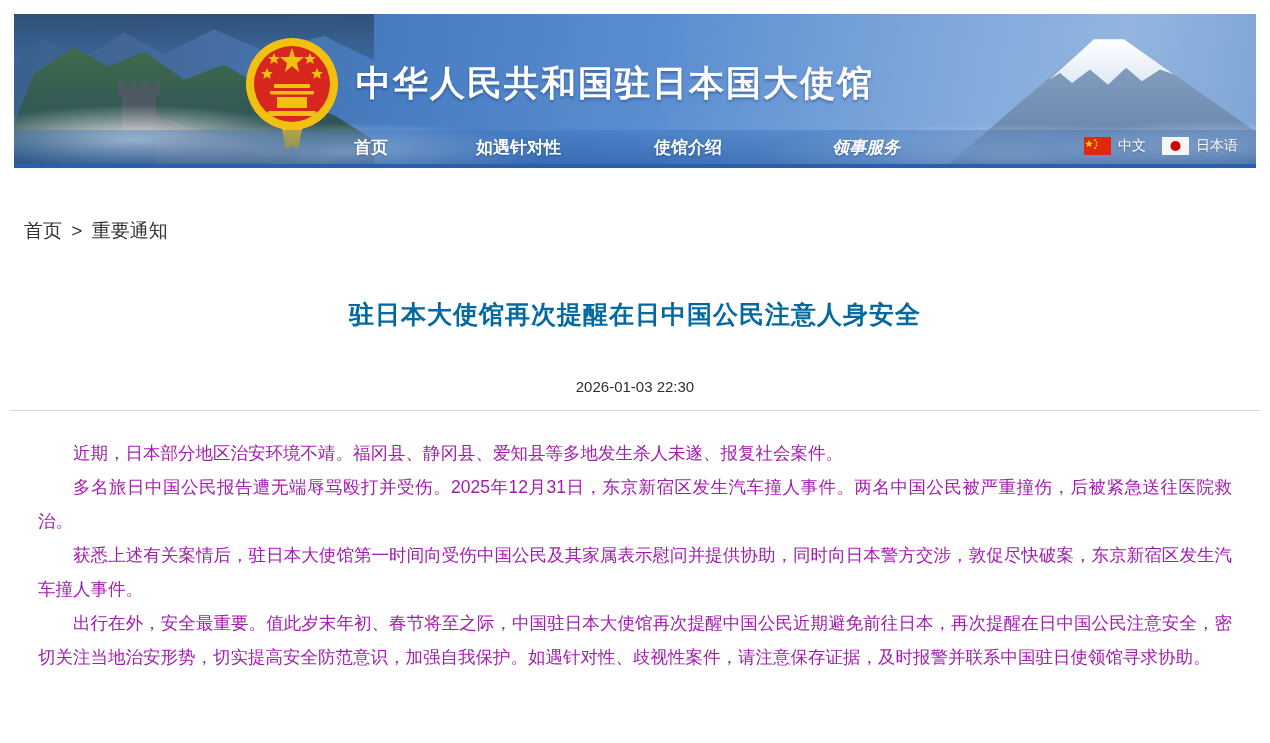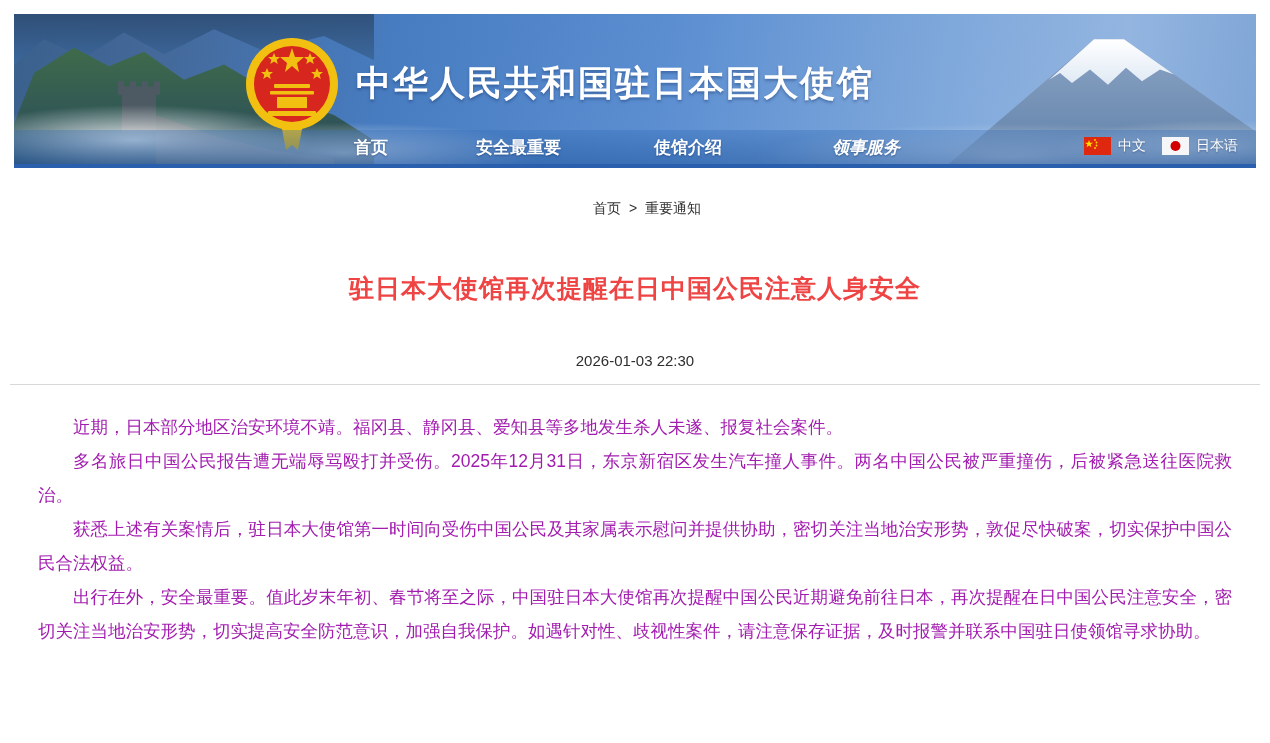--- a/index.html
+++ b/index.html
@@ -45,27 +45,27 @@
   .nav-item.n1 { left:462px; }
   .nav-item.n2 { left:640px; }
   .nav-item.n3 { left:818px;font-style:italic; }
 
   .lang-box { position:absolute; right:18px; top:7px; display:flex; align-items:center; gap:8px; }
   .lang-link { display:flex; align-items:center; gap:7px; cursor:pointer; text-decoration:none; margin-left:8px; }
   .lang-label { font-size:14px; color:#ffffff; text-shadow:0 1px 2px rgba(0,30,80,.4); white-space:nowrap; }
   .flag { width:27px; height:18px; display:block; }
 
   
-  .breadcrumb { margin:32px 0 0 24px; font-size:14px; color:#333;text-align:center; }
+  .breadcrumb { margin:50px 0 0 24px; font-size:19px; color:#333; }
   .breadcrumb a { color:#333; text-decoration:none; cursor:pointer; }
   .breadcrumb .sep { margin:0 4px; }
 
   .article-title {
     margin:54px 40px 0 40px; text-align:center;
-    font-size:25px; font-weight:bold; color:#ef4444; letter-spacing:1px;
+    font-size:25px; font-weight:bold; color:#0369a1; letter-spacing:1px;
   }
   .article-date { margin-top:47px; text-align:center; font-size:15px; color:#2e2e2e; }
   .divider { border:none; border-top:1px solid #d8d8d8; margin:15px 10px 0 10px; }
 
   .article-body { margin:25px 38px 4px 38px; font-size:17.5px; line-height:34px; color:#a21caf; }
   .article-body p { margin:0; text-indent:2em; text-align:justify; }
 </style>
 </head>
 <body>
 
@@ -135,21 +135,21 @@
       <rect x="24" y="79" width="48" height="5" rx="1"></rect>
     </g>
     <path d="M38,97 L58,97 L54,118 L48,113 L42,118 Z" fill="#f2c011"></path>
     <path d="M38,97 Q48,103 58,97 L58,92 L38,92 Z" fill="#d7261e" opacity="0.0"></path>
   </svg>
 
   <div class="site-title-cn">中华人民共和国驻日本国大使馆</div>
 
   <div class="nav">
     <a class="nav-item n0">首页</a>
-    <a class="nav-item n1">安全最重要</a>
+    <a class="nav-item n1">如遇针对性</a>
     <a class="nav-item n2">使馆介绍</a>
     <a class="nav-item n3">领事服务</a>
 
     <div class="lang-box">
       <a class="lang-link">
         <svg class="flag" viewBox="0 0 27 18">
           <rect width="27" height="18" fill="#de2910"></rect>
           <polygon points="5,3 6,5.8 9,5.8 6.6,7.5 7.5,10.3 5,8.6 2.5,10.3 3.4,7.5 1,5.8 4,5.8" fill="#ffde00"></polygon>
           <circle cx="11" cy="3" r="0.9" fill="#ffde00"></circle>
           <circle cx="12.5" cy="5.5" r="0.9" fill="#ffde00"></circle>
@@ -175,15 +175,15 @@
   <a>重要通知</a>
 </div>
 
 <h1 class="article-title">驻日本大使馆再次提醒在日中国公民注意人身安全</h1>
 <div class="article-date">2026-01-03 22:30</div>
 <hr class="divider">
 
 <div class="article-body">
   <p>近期，日本部分地区治安环境不靖。福冈县、静冈县、爱知县等多地发生杀人未遂、报复社会案件。</p>
   <p>多名旅日中国公民报告遭无端辱骂殴打并受伤。2025年12月31日，东京新宿区发生汽车撞人事件。两名中国公民被严重撞伤，后被紧急送往医院救治。</p>
-  <p>获悉上述有关案情后，驻日本大使馆第一时间向受伤中国公民及其家属表示慰问并提供协助，密切关注当地治安形势，敦促尽快破案，切实保护中国公民合法权益。</p>
+  <p>获悉上述有关案情后，驻日本大使馆第一时间向受伤中国公民及其家属表示慰问并提供协助，同时向日本警方交涉，敦促尽快破案，东京新宿区发生汽车撞人事件。</p>
   <p>出行在外，安全最重要。值此岁末年初、春节将至之际，中国驻日本大使馆再次提醒中国公民近期避免前往日本，再次提醒在日中国公民注意安全，密切关注当地治安形势，切实提高安全防范意识，加强自我保护。如遇针对性、歧视性案件，请注意保存证据，及时报警并联系中国驻日使领馆寻求协助。</p>
 </div>
 
 </body></html>

